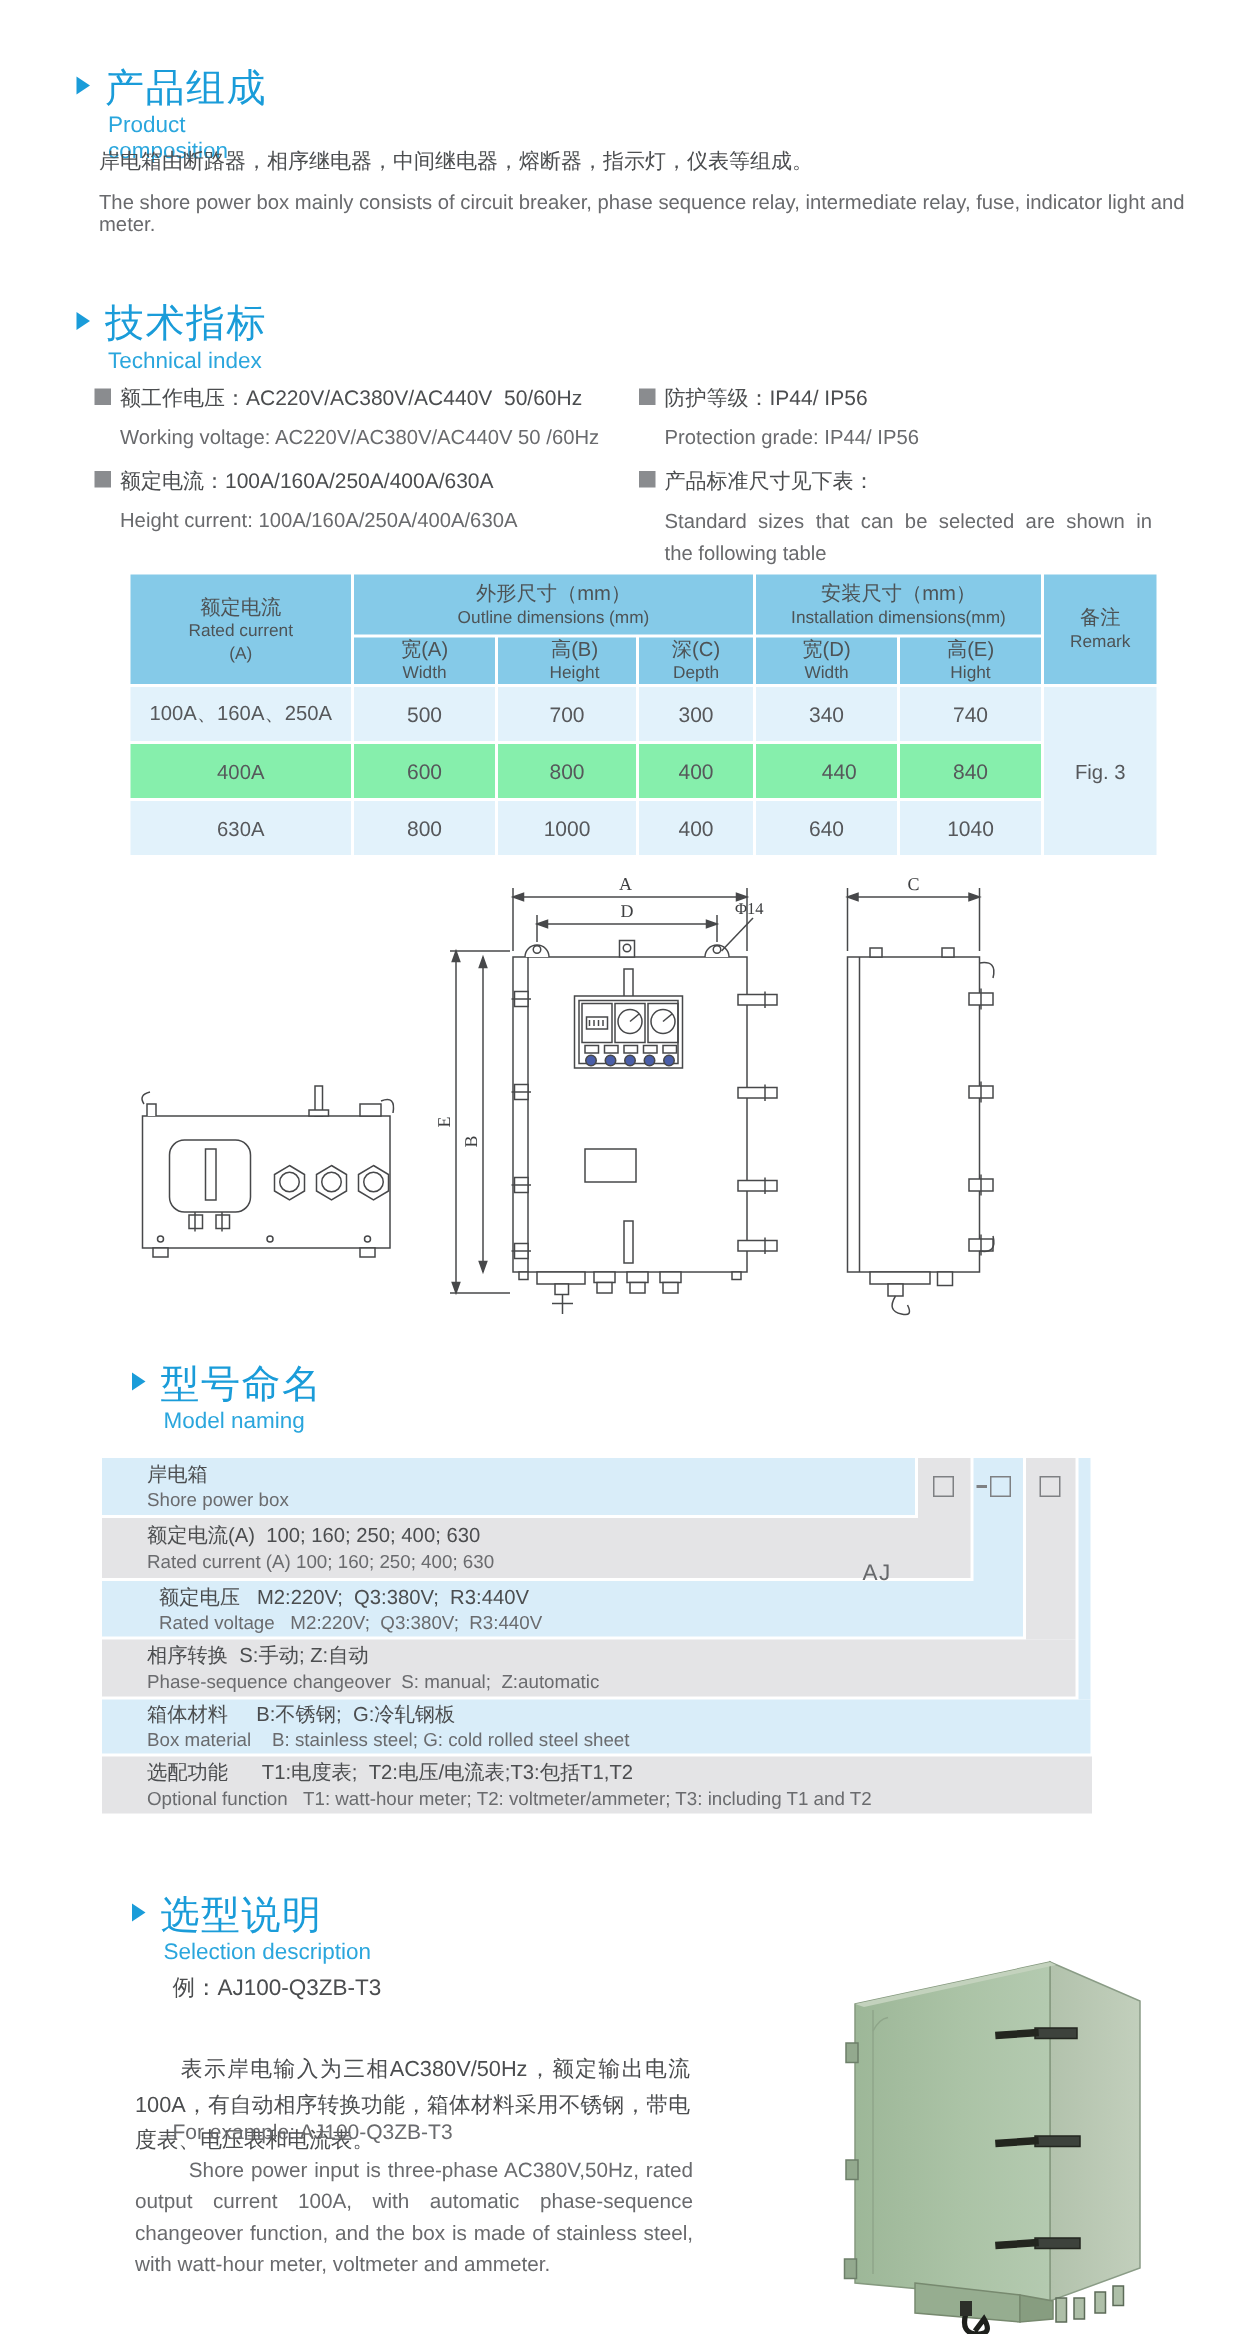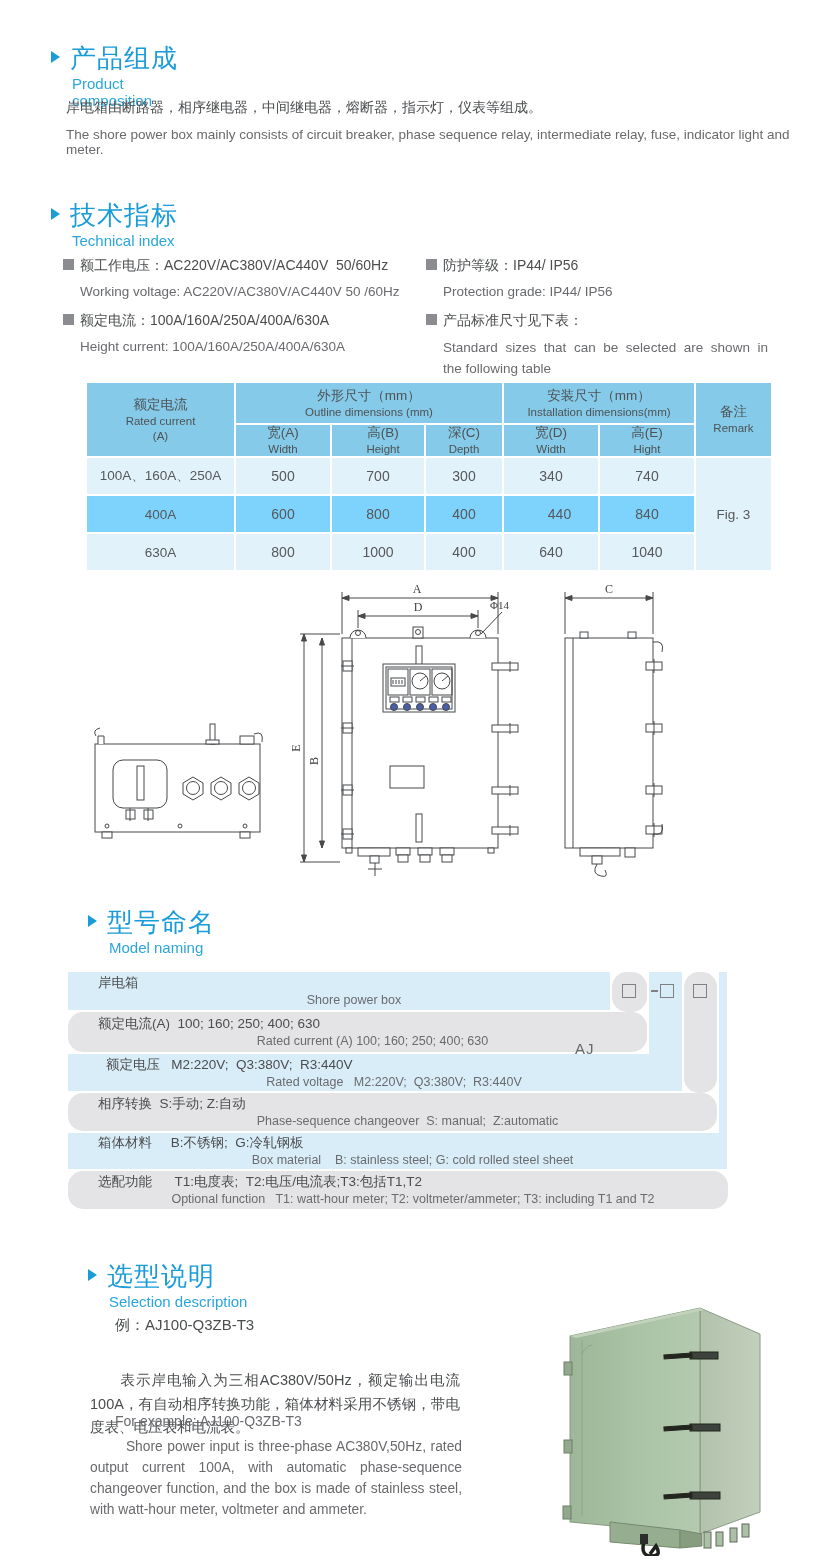--- a/index.html
+++ b/index.html
@@ -26,29 +26,29 @@
   .bullet-sq{display:inline-block;width:11px;height:11px;background:#8a8c8f;margin-right:6px;}
 
   
   #size-table{position:absolute;left:69px;top:383px;display:grid;
               grid-template-columns:147px 94px 92px 76px 94px 94px 75px;
               grid-template-rows:40px 31px 36px 36px 36px;gap:2px;margin-left:18px;}
   .th{background:#85cae8;color:#4d5356;display:flex;flex-direction:column;align-items:center;justify-content:center;text-align:center;}
   .th-cn{font-size:13.5px;line-height:16px;}
   .th-en{font-size:11.5px;line-height:13px;margin-top:2px;}
   .td{background:#e2f2fb;color:#56585b;display:flex;align-items:center;justify-content:center;font-size:14px;}
-  .td.alt{background:#7dd3fc;}
+  .td.alt{background:#86efac;}
 
   
   .mn-row{position:absolute;left:68px;display:flex;flex-direction:column;justify-content:center;
           padding-left:30px;box-sizing:border-box;}
   .mn-cn{font-size:13.5px;line-height:17px;color:#4b4d4f;white-space:pre-wrap;}
-  .mn-en{font-size:12.5px;line-height:16px;color:#6a6b6e;white-space:pre-wrap;margin-top:1px;text-align:center;}
+  .mn-en{font-size:12.5px;line-height:16px;color:#6a6b6e;white-space:pre-wrap;margin-top:1px;}
   .blue{background:#d9edf9;}
-  .gray{background:#e4e4e6;border-radius:15px;}
+  .gray{background:#e4e4e6;}
   .mn-strip{position:absolute;}
   .msq{position:absolute;width:12px;height:12px;border:1px solid #7e8083;background:transparent;}
   .mdash{position:absolute;width:7px;height:2px;background:#7e8083;}
 
   
   .sel-para-cn{position:absolute;left:90px;width:370px;font-size:14.5px;line-height:23.5px;
                color:#4b4d4f;text-align:justify;text-indent:2.1em;}
   .sel-para-en{position:absolute;left:90px;width:372px;font-size:13.8px;line-height:21px;
                color:#696a6d;text-align:justify;text-indent:2.6em;}
   .sel-line{position:absolute;font-size:15px;color:#4b4d4f;white-space:nowrap;}

